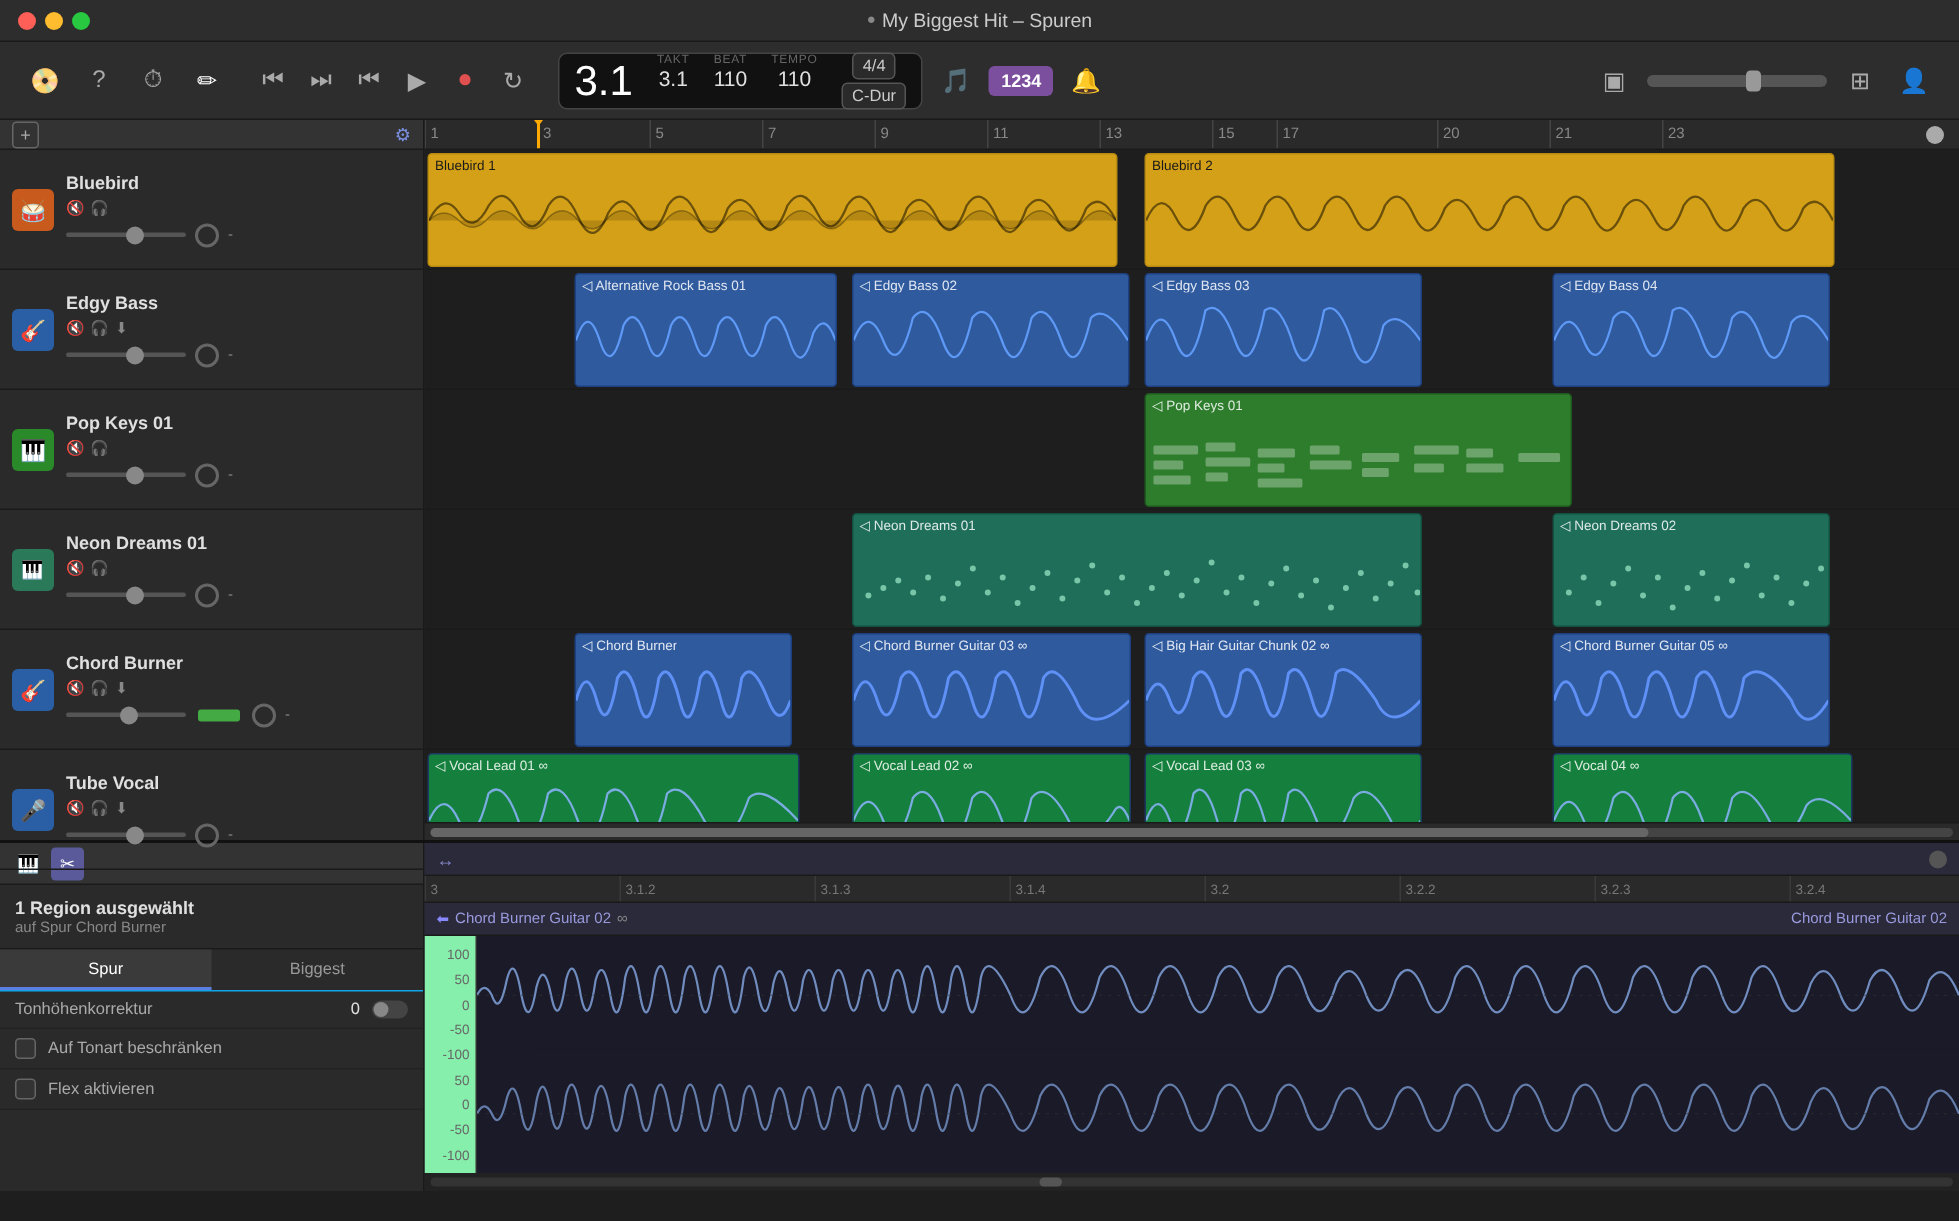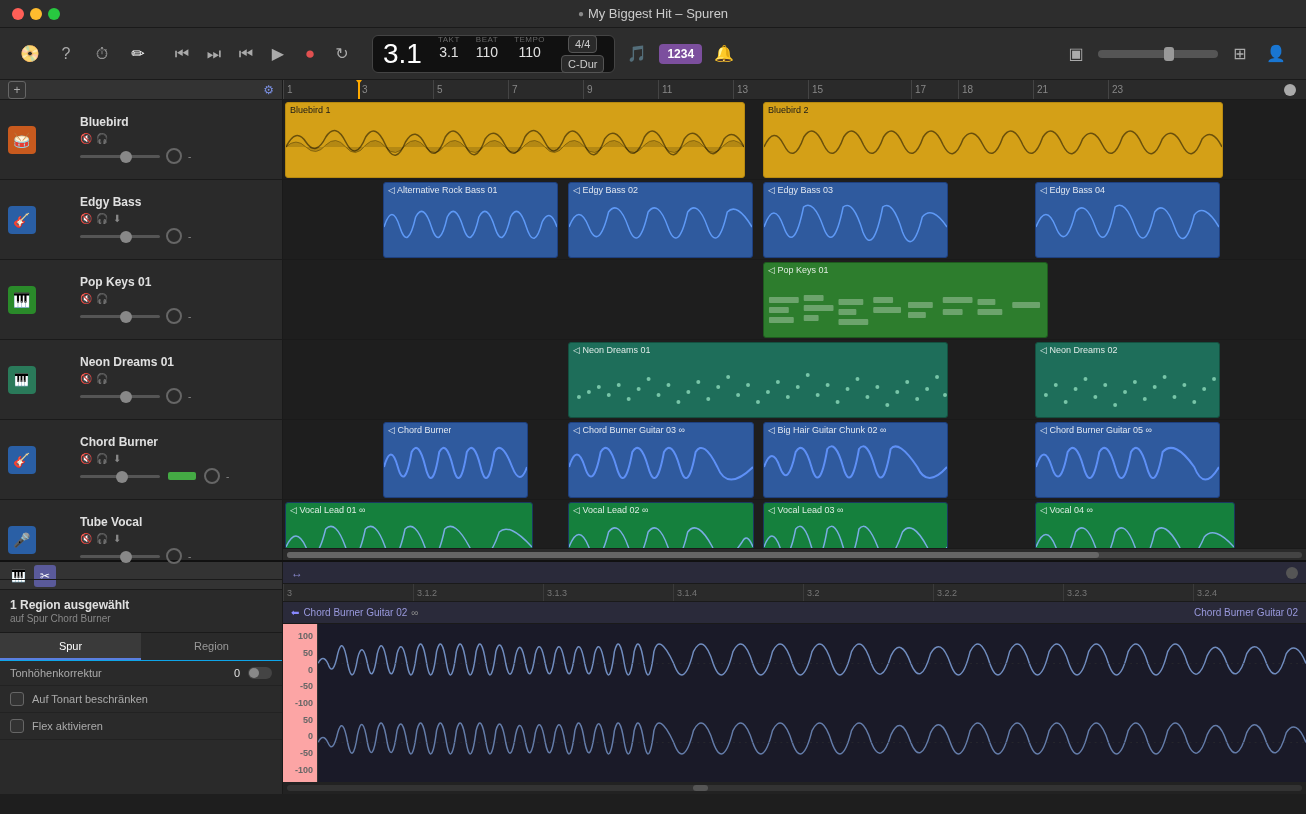--- a/index.html
+++ b/index.html
@@ -166,21 +166,21 @@
       font-size: 14px;
       flex-shrink: 0;
     }
     .icon-drum { background: #c85a1e; }
     .icon-bass { background: #2a5fa5; }
     .icon-keys { background: #2a8a2a; }
     .icon-synth { background: #2a7a5a; }
     .icon-guitar { background: #2a5fa5; }
     .icon-vocal { background: #2a5fa5; }
 
-    .track-info { flex: 1; margin-left: 36px; }
+    .track-info { flex: 1; }
     .track-name {
       font-size: 12px;
       font-weight: 600;
       color: #e0e0e0;
       margin-bottom: 4px;
     }
     .track-controls {
       display: flex;
       align-items: center;
       gap: 4px;
@@ -479,27 +479,26 @@
       position: relative;
       background: #1a1a28;
       overflow: hidden;
     }
     .y-labels {
       position: absolute;
       left: 0;
       top: 0;
       bottom: 0;
       width: 35px;
-      background: #fca5a5;
+      background: #86efac;
       border-right: 1px solid #333;
       display: flex;
       flex-direction: column;
       justify-content: space-around;
       padding: 4px 0;
-      font-weight: bold;
     }
     .y-label {
       font-size: 9px;
       color: #666;
       text-align: right;
       padding-right: 4px;
     }
     .waveform-canvas {
       position: absolute;
       left: 35px;
@@ -759,22 +758,22 @@
       </div>
 
       <div class="ruler-mark" style="left:0px;">1</div>
       <div class="ruler-mark" style="left:75px;">3</div>
       <div class="ruler-mark" style="left:150px;">5</div>
       <div class="ruler-mark" style="left:225px;">7</div>
       <div class="ruler-mark" style="left:300px;">9</div>
       <div class="ruler-mark" style="left:375px;">11</div>
       <div class="ruler-mark" style="left:450px;">13</div>
       <div class="ruler-mark" style="left:525px;">15</div>
-      <div class="ruler-mark" style="left:628px;text-align:right;">17</div>
-      <div class="ruler-mark" style="left:675px;">18</div>
+      <div class="ruler-mark" style="left:568px;text-align:right;">17</div>
+      <div class="ruler-mark" style="left:675px;">20</div>
       <div class="ruler-mark" style="left:750px;">21</div>
       <div class="ruler-mark" style="left:825px;">23</div>
     </div>
     <div id="tracks-container">
 
       <div class="track-row">
 
         <div class="region region-gold" style="left:2px;width:460px;">
           <div class="region-label">Bluebird 1</div>
           <div class="region-waveform">
@@ -1025,21 +1024,21 @@
     <div class="bottom-toolbar">
       <div class="bottom-tool-btn">🎹</div>
       <div class="bottom-tool-btn active">✂</div>
     </div>
     <div class="selection-info">
       <div class="selection-title">1 Region ausgewählt</div>
       <div class="selection-sub">auf Spur Chord Burner</div>
     </div>
     <div class="tab-row">
       <div class="tab-btn active">Spur</div>
-      <div class="tab-btn">Region</div>
+      <div class="tab-btn">Biggest</div>
     </div>
     <div class="param-row">
       <div class="param-label">Tonhöhenkorrektur</div>
       <div class="param-value">0</div>
       <div class="param-toggle">
         <div class="param-toggle-dot"></div>
       </div>
     </div>
     <div class="param-row">
       <div class="param-checkbox"></div>

